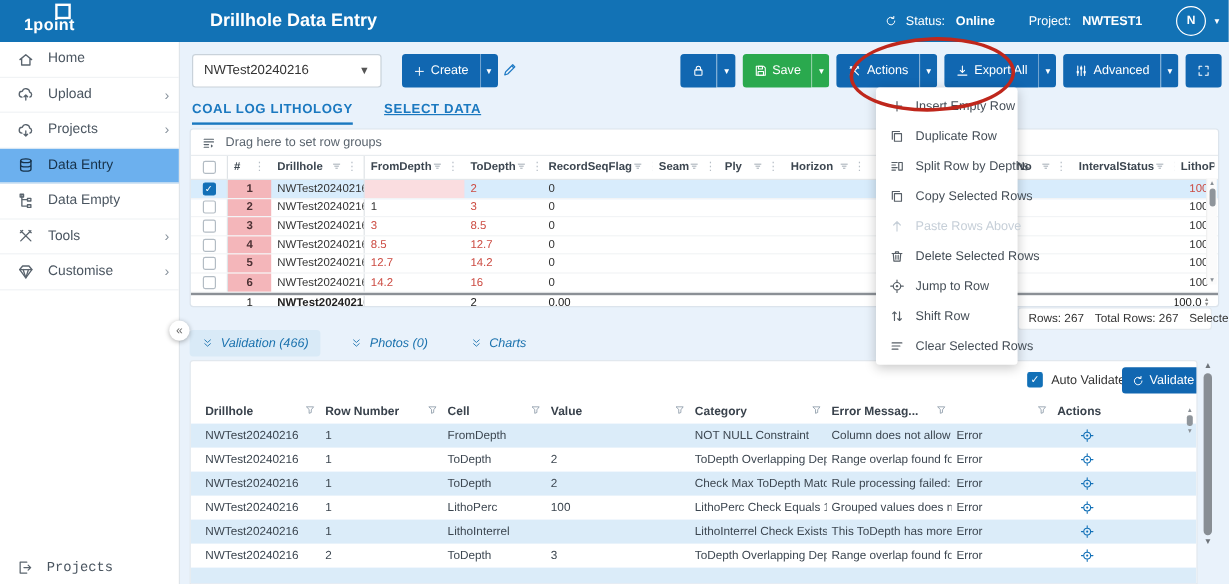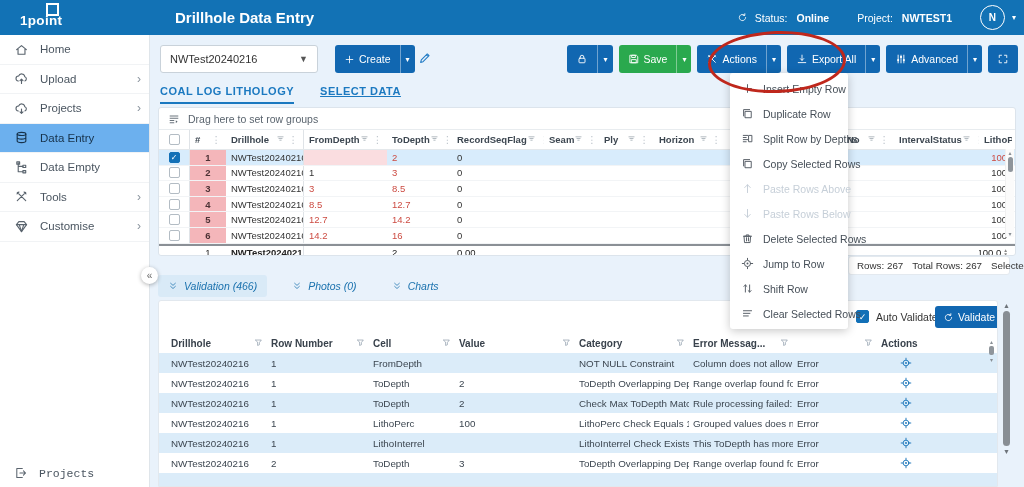--- a/index.html
+++ b/index.html
@@ -825,28 +825,20 @@
           <span>Copy Selected Rows</span>
         </div>
         <div class="menu-item disabled">
           <span class="ic">
             <svg viewBox="0 0 16 16" width="13" height="13">
               <path d="M8 13V3.4M4.6 6.8 8 3.4l3.4 3.4"></path>
             </svg>
           </span>
           <span>Paste Rows Above</span>
         </div>
-        <div class="menu-item disabled">
-          <span class="ic">
-            <svg viewBox="0 0 16 16" width="13" height="13">
-              <path d="M8 3v9.6M4.6 9.2 8 12.6l3.4-3.4"></path>
-            </svg>
-          </span>
-          <span>Paste Rows Below</span>
-        </div>
         <div class="menu-item">
           <span class="ic">
             <svg viewBox="0 0 16 16" width="13" height="13">
               <path d="M4.2 5.2h7.6L11.2 13H4.8zM3 5.2h10M6.4 5.2V3.6h3.2v1.6M6.8 7v4M9.2 7v4"></path>
             </svg>
           </span>
           <span>Delete Selected Rows</span>
         </div>
         <div class="menu-item">
           <span class="ic">

